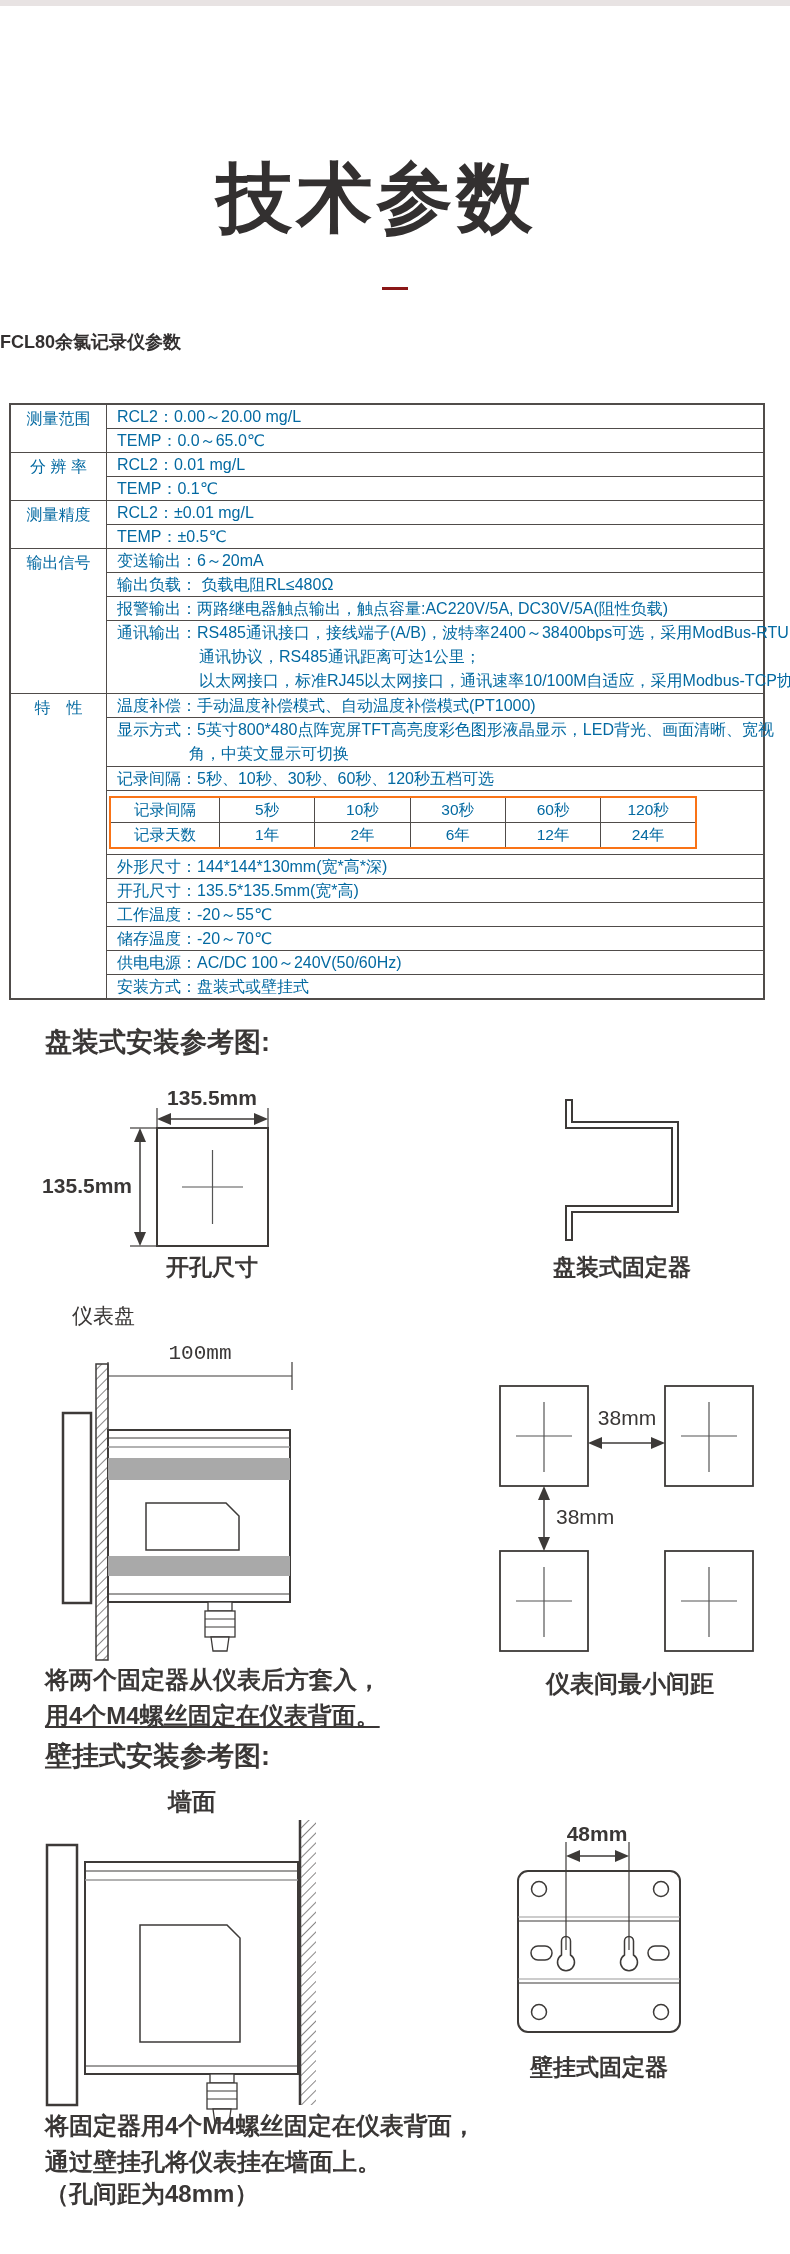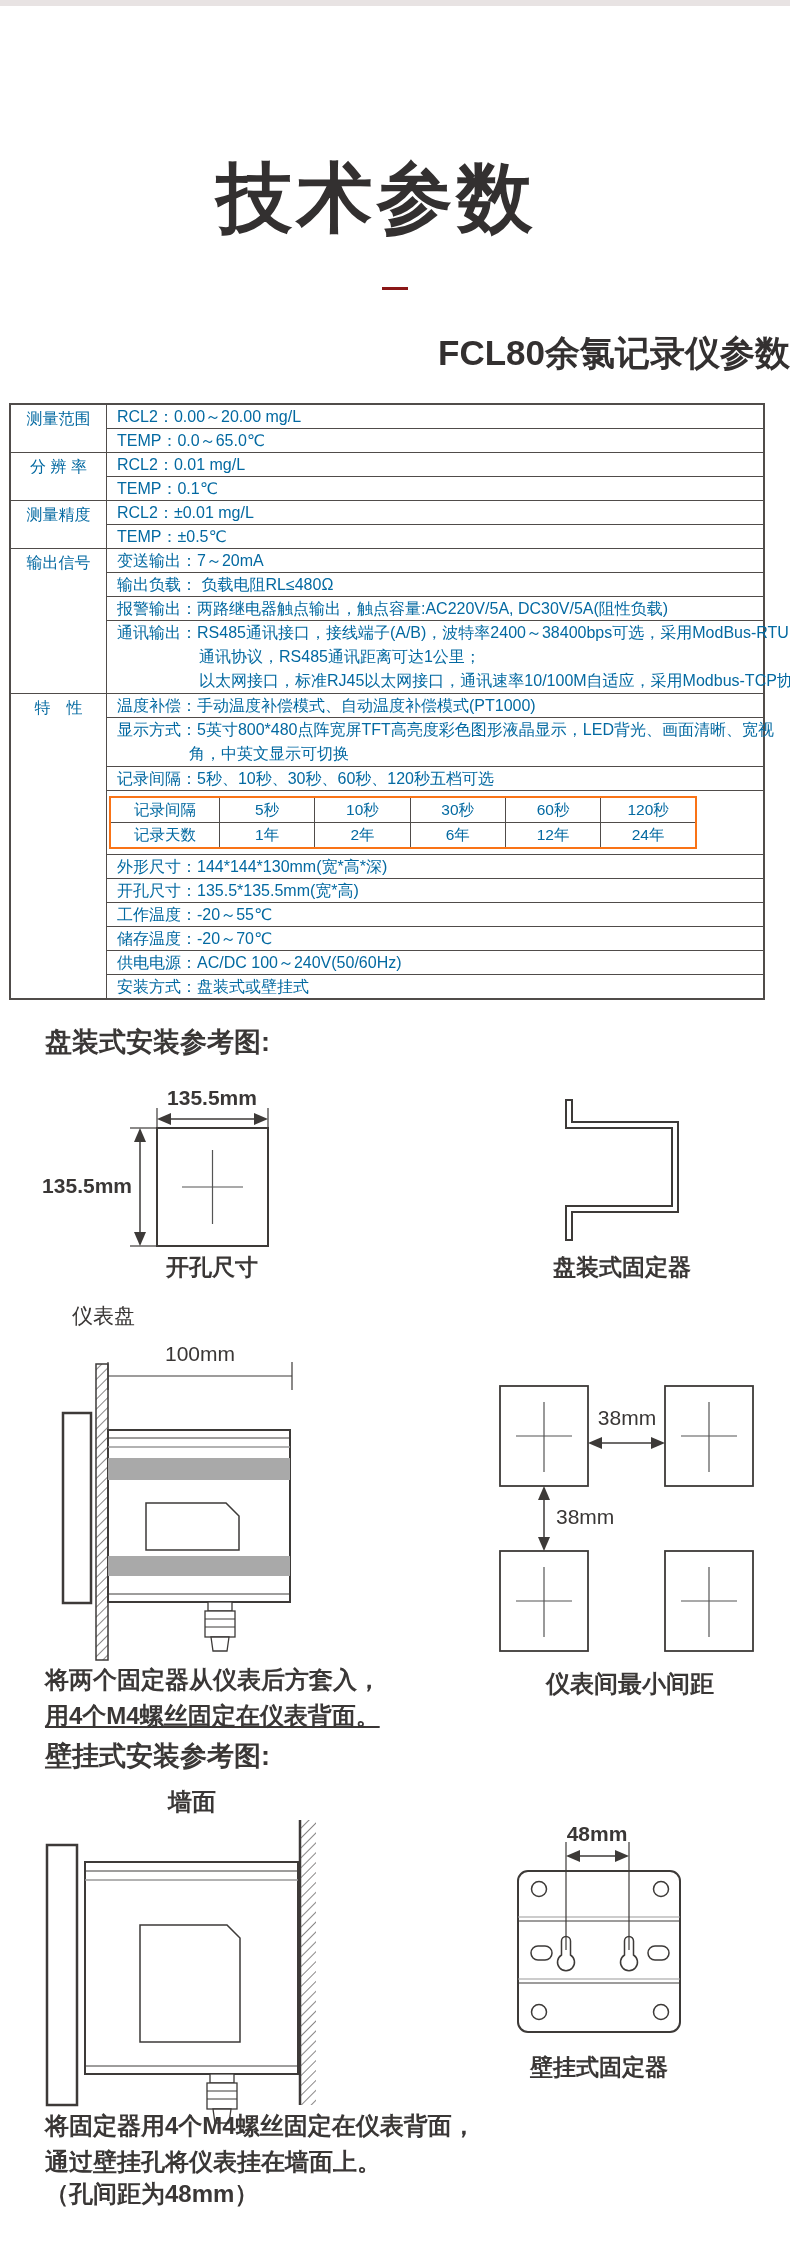--- a/index.html
+++ b/index.html
@@ -2,22 +2,22 @@
 <html><head>
 <meta charset="utf-8">
 <style>
   html,body{margin:0;padding:0;background:#fff;}
   .page{position:relative;width:790px;height:2254px;background:#ffffff;overflow:hidden;
         font-family:"Liberation Sans","DejaVu Sans",sans-serif;color:#3a3736;}
   .topbar{position:absolute;left:0;top:0;width:790px;height:6px;background:#e8e3e3;}
   .title{position:absolute;left:0;top:148px;width:753px;margin:0;text-align:center;
          font-size:76px;font-weight:bold;letter-spacing:4px;color:#333030;}
   .accent-line{position:absolute;left:382px;top:287px;width:26px;height:3px;background:#8b1717;}
-  .subtitle{position:absolute;left:0;top:330px;width:790px;margin:0;text-align:right;
-            font-size:35px;font-weight:bold;color:#333030;}
+  .subtitle{position:absolute;left:0;top:330px;width:790px;margin:0;text-align:left;
+            font-size:18px;font-weight:bold;color:#333030;}
 
   
   .spec{position:absolute;left:9px;top:403px;width:756px;border-collapse:collapse;
         table-layout:fixed;font-size:16px;color:#0369a1;border:2.5px solid #504c4a;}
   .spec td{border:1.5px solid #504c4a;padding:0 0 0 10px;height:23px;line-height:23px;
            white-space:nowrap;overflow:visible;}
   .spec td.lbl{width:95px;text-align:center;vertical-align:top;padding:2px 0 0 0;}
   .spec td.multi{height:auto;}
   .spec td.multi div{line-height:24px;}
   .ind82{padding-left:82px;}
@@ -30,21 +30,21 @@
 
   
   .dlabel{position:absolute;font-weight:bold;}
   .h27{font-size:27px;font-weight:bold;}
   .f23{font-size:23px;}
   .f22{font-size:24px;}
   .f21{font-size:21px;}
   .center{text-align:center;}
   .right{text-align:right;}
   .normal{font-weight:normal;}
-  .serif{font-family:Liberation Sans, sans-serif;}
+  .serif{font-family:Liberation Mono, monospace;}
   .art{position:absolute;left:0;top:0;pointer-events:none;}
 </style>
 </head>
 <body>
 
 <div class="page">
   <div class="topbar"></div>
 
   <h1 class="title">技术参数</h1>
   <div class="accent-line"></div>
@@ -71,21 +71,21 @@
     <tr>
       <td class="lbl" rowspan="2">测量精度</td>
       <td>RCL2：±0.01 mg/L</td>
     </tr>
     <tr>
       <td>TEMP：±0.5℃</td>
     </tr>
 
     <tr>
       <td class="lbl" rowspan="4">输出信号</td>
-      <td>变送输出：7～20mA</td>
+      <td>变送输出：6～20mA</td>
     </tr>
     <tr>
       <td>输出负载： 负载电阻RL≤480Ω</td>
     </tr>
     <tr>
       <td>报警输出：两路继电器触点输出，触点容量:AC220V/5A, DC30V/5A(阻性负载)</td>
     </tr>
     <tr>
       <td class="multi">
         <div>通讯输出：RS485通讯接口，接线端子(A/B)，波特率2400～38400bps可选，采用ModBus-RTU</div>

